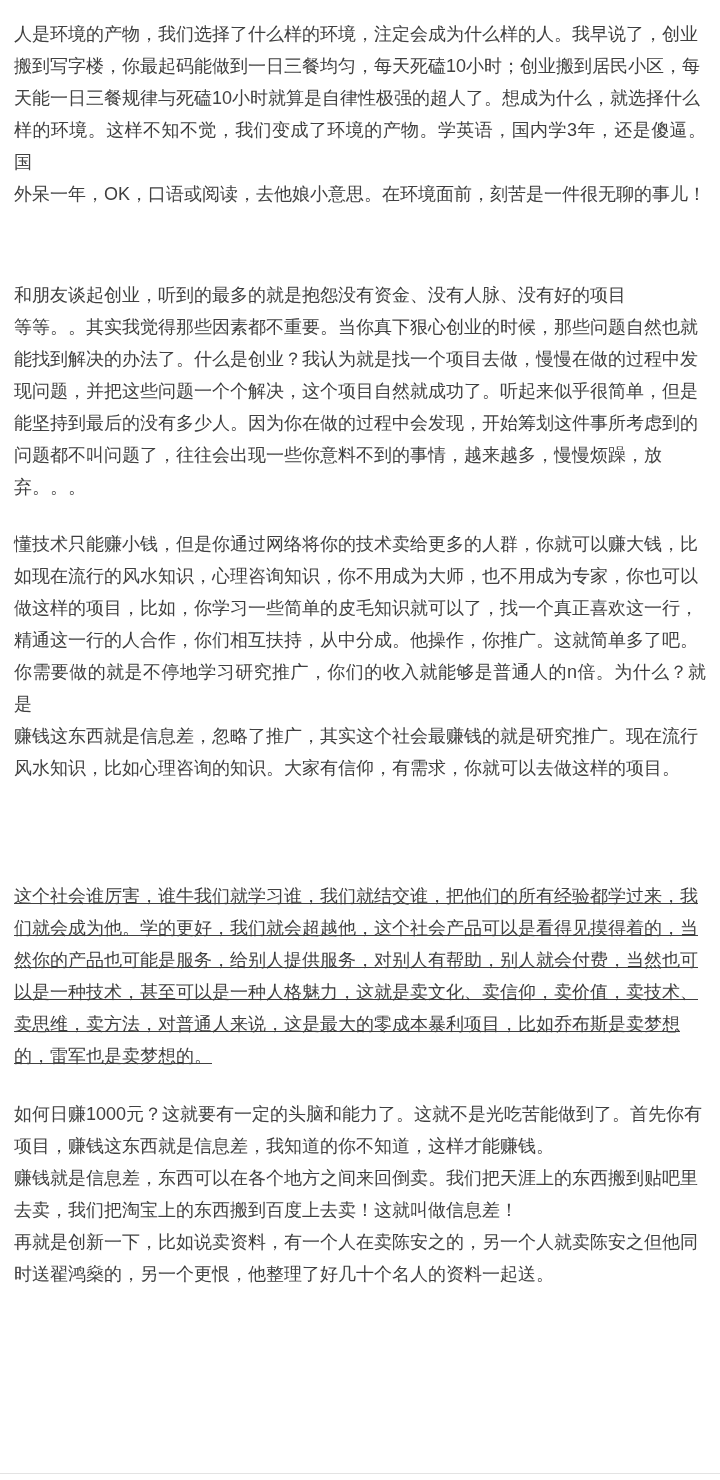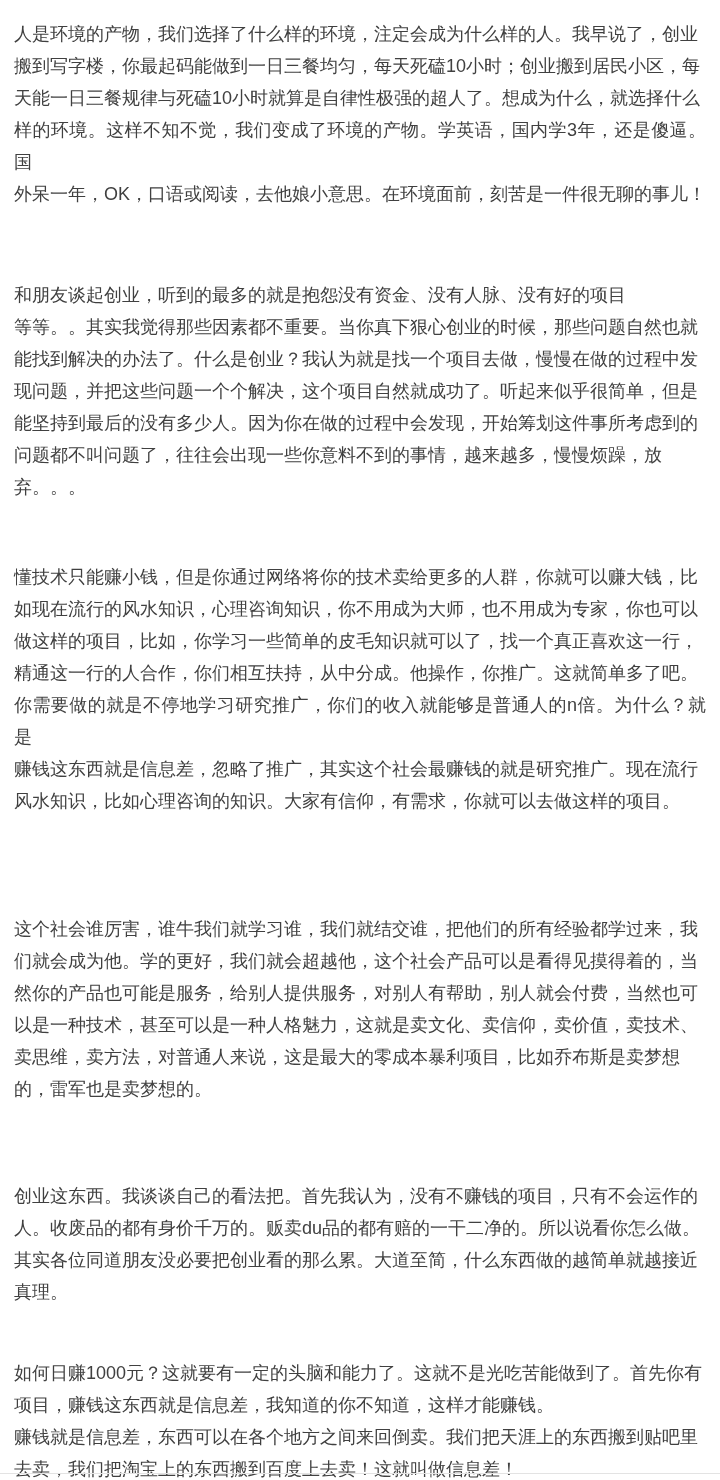--- a/index.html
+++ b/index.html
@@ -25,23 +25,23 @@
     font-size: 18px;
     line-height: 32px;
     color: #404040;
     white-space: pre-line;
     letter-spacing: 0;
     text-align: justify;
     text-justify: inter-ideograph;
   }
   
   .para.p1 { margin-bottom: 69px; }
-  .para.p2 { margin-bottom: 58px; }
+  .para.p2 { margin-bottom: 25px; }
   .para.p3 { margin-bottom: 96px; }
-  .para.p4 { margin-bottom: 75px; }
+  .para.p4 { margin-bottom: 26px; text-decoration: underline; }
   .para.p5 { margin-bottom: 49px; }
   .para.p6 { margin-bottom: 0; }
   .divider {
     position: absolute;
     left: 0;
     bottom: 6px;
     width: 720px;
     height: 1px;
     background: #e3e3e3;
   }
@@ -69,24 +69,20 @@
 精通这一行的人合作，你们相互扶持，从中分成。他操作，你推广。这就简单多了吧。
 你需要做的就是不停地学习研究推广，你们的收入就能够是普通人的n倍。为什么？就是
 赚钱这东西就是信息差，忽略了推广，其实这个社会最赚钱的就是研究推广。现在流行
 风水知识，比如心理咨询的知识。大家有信仰，有需求，你就可以去做这样的项目。</p>
     <p class="para p4">这个社会谁厉害，谁牛我们就学习谁，我们就结交谁，把他们的所有经验都学过来，我
 们就会成为他。学的更好，我们就会超越他，这个社会产品可以是看得见摸得着的，当
 然你的产品也可能是服务，给别人提供服务，对别人有帮助，别人就会付费，当然也可
 以是一种技术，甚至可以是一种人格魅力，这就是卖文化、卖信仰，卖价值，卖技术、
 卖思维，卖方法，对普通人来说，这是最大的零成本暴利项目，比如乔布斯是卖梦想
 的，雷军也是卖梦想的。</p>
-    <p class="para p5">创业这东西。我谈谈自己的看法把。首先我认为，没有不赚钱的项目，只有不会运作的
-人。收废品的都有身价千万的。贩卖du品的都有赔的一干二净的。所以说看你怎么做。
-其实各位同道朋友没必要把创业看的那么累。大道至简，什么东西做的越简单就越接近
-真理。</p>
     <p class="para p6">如何日赚1000元？这就要有一定的头脑和能力了。这就不是光吃苦能做到了。首先你有
 项目，赚钱这东西就是信息差，我知道的你不知道，这样才能赚钱。
 赚钱就是信息差，东西可以在各个地方之间来回倒卖。我们把天涯上的东西搬到贴吧里
 去卖，我们把淘宝上的东西搬到百度上去卖！这就叫做信息差！
 再就是创新一下，比如说卖资料，有一个人在卖陈安之的，另一个人就卖陈安之但他同
 时送翟鸿燊的，另一个更恨，他整理了好几十个名人的资料一起送。</p>
 
   </div>
   <div class="divider"></div>
 </div>

